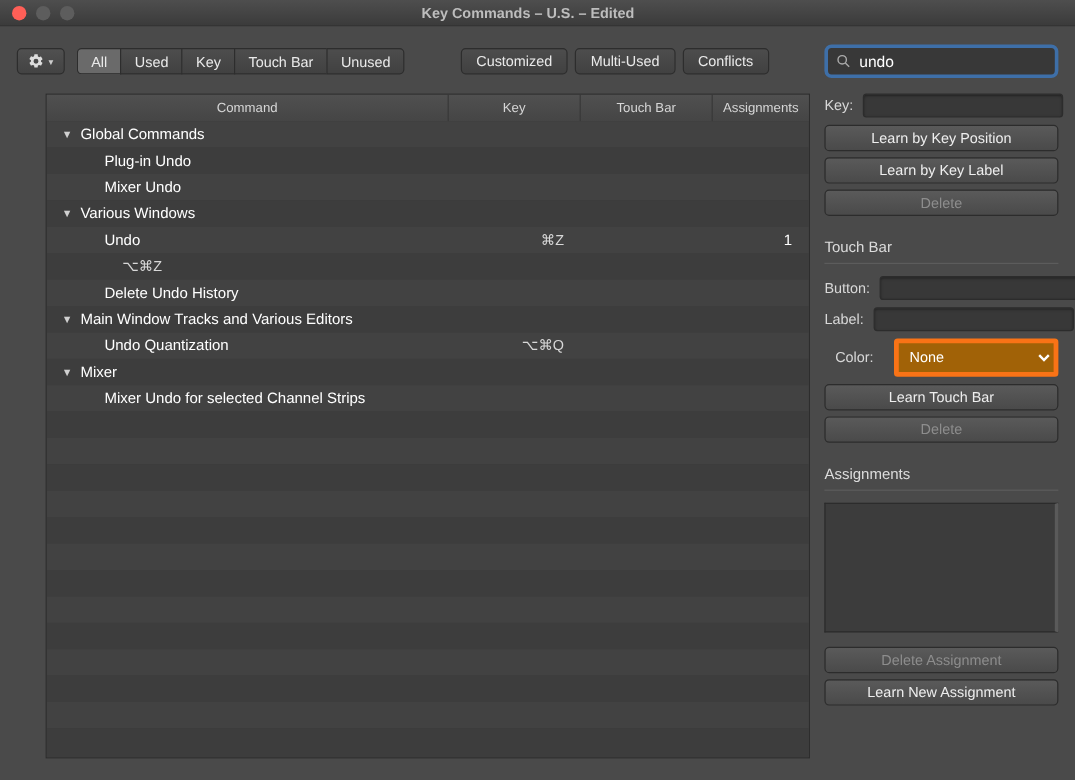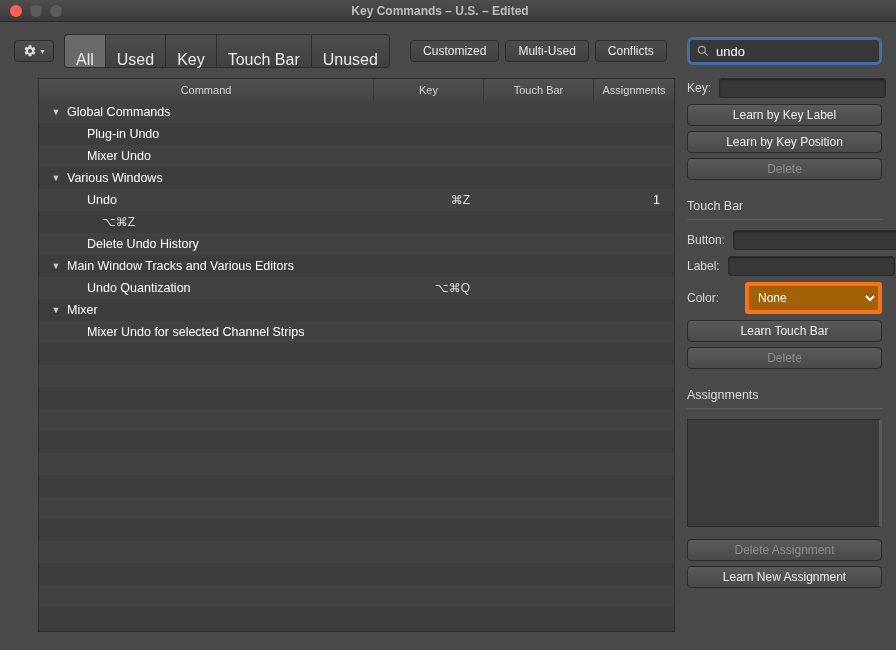--- a/index.html
+++ b/index.html
@@ -15,21 +15,21 @@
 .titlebar .title { position: absolute; left: 0; right: 16px; text-align: center; font-size: 12px; color: #bdbdbd; pointer-events: none; font-weight: bold; }
 
 .window-body { background: #4a4a4a; padding: 14px 14px 18px 14px; height: calc(650px - 22px); }
 
 
 .toprow { display: flex; align-items: center; gap: 10px; height: 30px; }
 .gearbtn { width: 40px; height: 22px; background: linear-gradient(#505050,#434343); border: 1px solid #2d2d2d; border-radius: 4px; display: flex; align-items: center; justify-content: center; gap: 3px; cursor: pointer; }
 .gearbtn svg { width: 14px; height: 14px; fill: #ddd; }
 .gearbtn .chev { font-size: 8px; color: #ccc; }
 .seg { display: flex; }
-.seg button { height: 22px; padding: 16px 11px; font-size: 16px; color: #eaeaea; background: linear-gradient(#4d4d4d,#414141); border: 1px solid #2d2d2d; border-right: none; cursor: pointer; }
+.seg button { height: 22px; padding: 4px 11px; font-size: 12px; color: #eaeaea; background: linear-gradient(#4d4d4d,#414141); border: 1px solid #2d2d2d; border-right: none; cursor: pointer; }
 .seg button:first-child { border-radius: 4px 0 0 4px; }
 .seg button:last-child { border-radius: 0 4px 4px 0; border-right: 1px solid #2d2d2d; }
 .seg button.sel { background: #6a6a6a; }
 .pillset { display: flex; gap: 6px; }
 .pillset button { height: 22px; padding: 0 12px; font-size: 12px; color: #eaeaea; background: linear-gradient(#4d4d4d,#414141); border: 1px solid #2d2d2d; border-radius: 4px; cursor: pointer; }
 .spacer { flex: 1; }
 .search { width: 195px; height: 28px; border: 3px solid #3e6fa8; border-radius: 6px; background: #383838; display: flex; align-items: center; padding: 0 6px; gap: 6px; }
 .search .mag { width: 14px; height: 14px; flex-shrink: 0; }
 .search input { flex: 1; background: transparent; border: none; outline: none; color: #fff; font-size: 13px; }
 
@@ -52,21 +52,21 @@
 .row .c4 { width: 80px; text-align: right; padding-right: 14px; }
 .dis { display: inline-block; width: 14px; text-align: center; margin: 0 4px 0 10px; font-size: 9px; color: #d0d0d0; }
 .row.group .c1 { font-weight: 500; }
 .row.leaf .c1 { padding-left: 48px; }
 
 
 .right { width: 195px; display: flex; flex-direction: column; font-size: 12px; color: #d8d8d8; }
 .sect { margin-bottom: 10px; }
 .sect h4 { font-size: 12.5px; font-weight: 500; color: #dcdcdc; padding: 4px 0 6px 0; border-bottom: 1px solid #5c5c5c; margin-bottom: 10px; }
 .frow { display: flex; align-items: center; margin-bottom: 6px; }
-.frow label { width: 58px; text-align: left; padding-right: 8px; font-size: 12px; }
+.frow label { width: 58px; text-align: center; padding-right: 8px; font-size: 12px; }
 .frow input { flex: 1; height: 20px; background: #383838; border: 1px solid #2c2c2c; border-radius: 3px; color: #fff; font-size: 12px; padding: 0 5px; box-shadow: inset 0 1px 2px rgba(0,0,0,.4); }
 .frow select { flex: 1; height: 32px; background: #a16207; border: 4px solid #f97316; border-radius: 3px; color: #fff; font-size: 12px; padding: 0 5px; }
 .btn { display: block; width: 100%; height: 22px; margin-bottom: 5px; background: linear-gradient(#5a5a5a,#4a4a4a); border: 1px solid #2c2c2c; border-radius: 4px; color: #eee; font-size: 12px; cursor: pointer; }
 .btn.dim { color: #8d8d8d; }
 .asgbox { height: 108px; background: #3c3c3c; border: 1px solid #2c2c2c; border-right: 3px solid #5a5a5a; margin-bottom: 12px; }
 </style>
 </head>
 <body>
 
 <div class="titlebar">
@@ -295,22 +295,22 @@
         </div>
     </div>
 
     <div class="right">
 
       <div class="sect">
         <div class="frow">
           <label>Key:</label>
           <input type="text" style="">
         </div>
+        <button class="btn">Learn by Key Position</button>
         <button class="btn">Learn by Key Label</button>
-        <button class="btn">Learn by Key Position</button>
         <button class="btn dim">Delete</button>
       </div>
 
       <div class="sect">
         <h4>Touch Bar</h4>
         <div class="frow">
           <label>Button:</label>
           <input type="text" style="">
         </div>
         <div class="frow">

